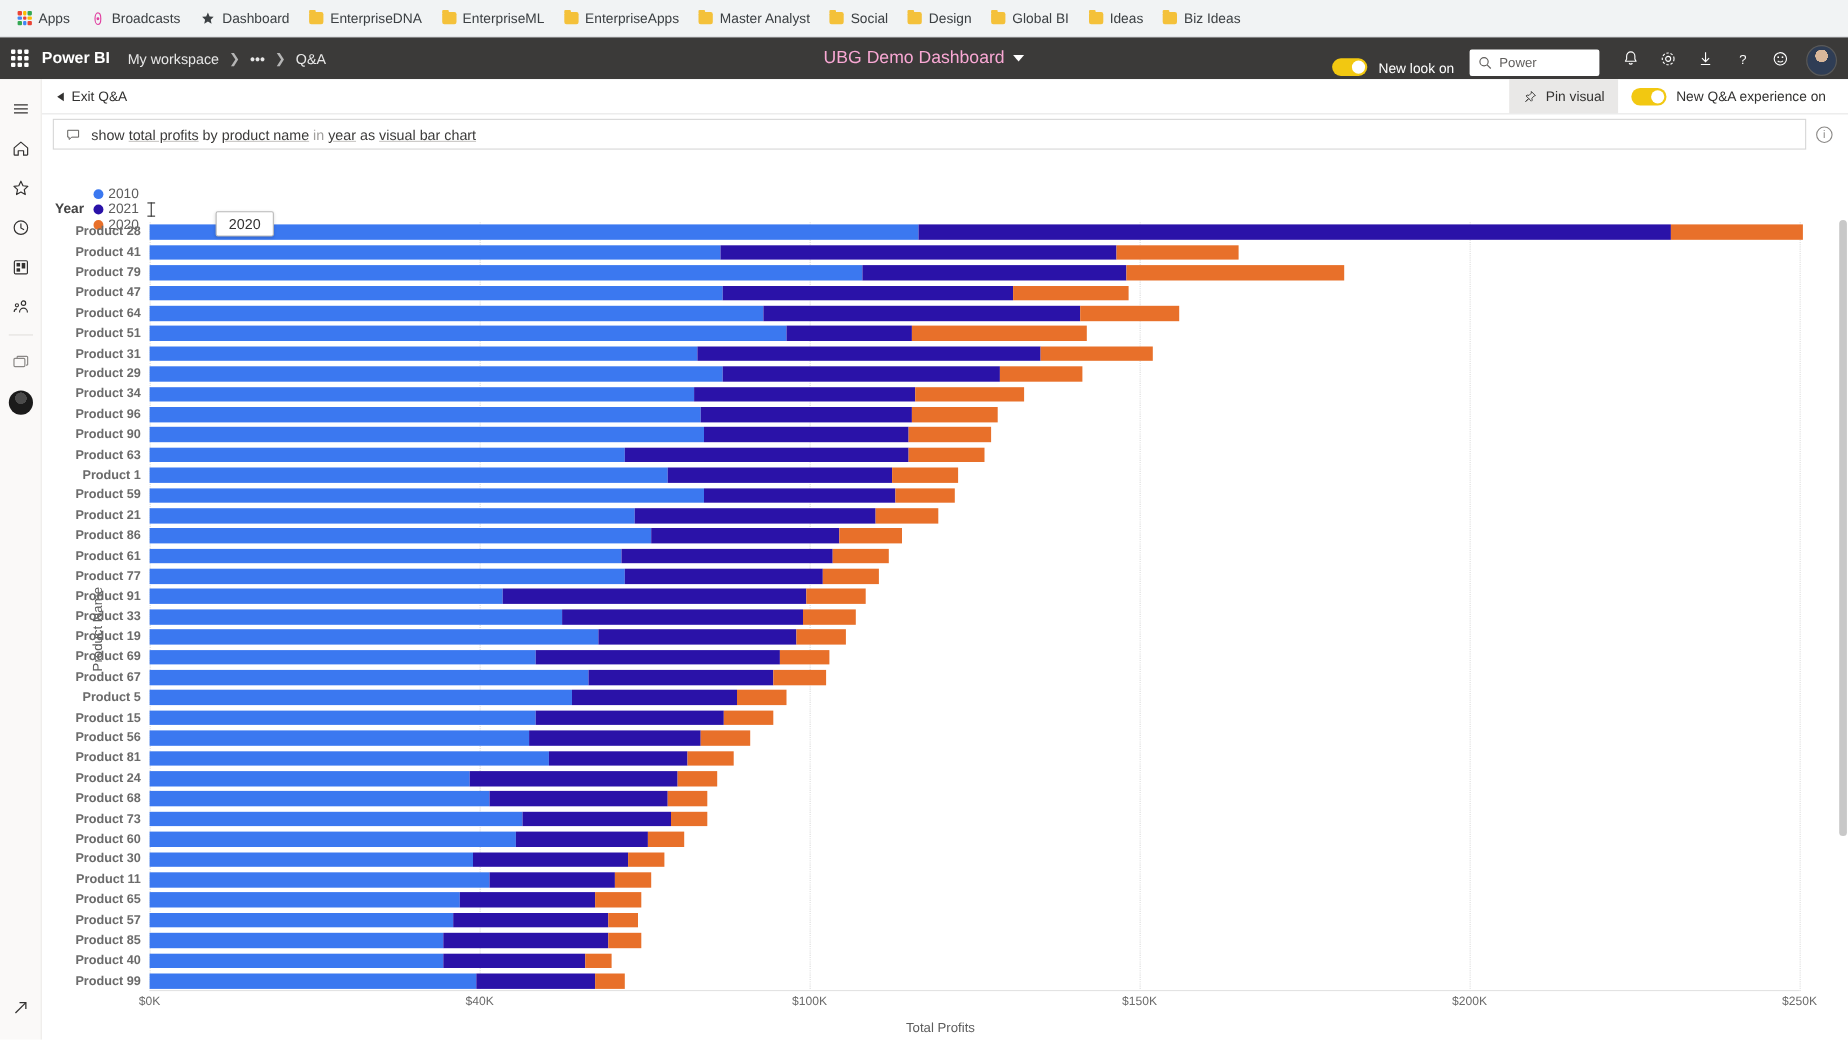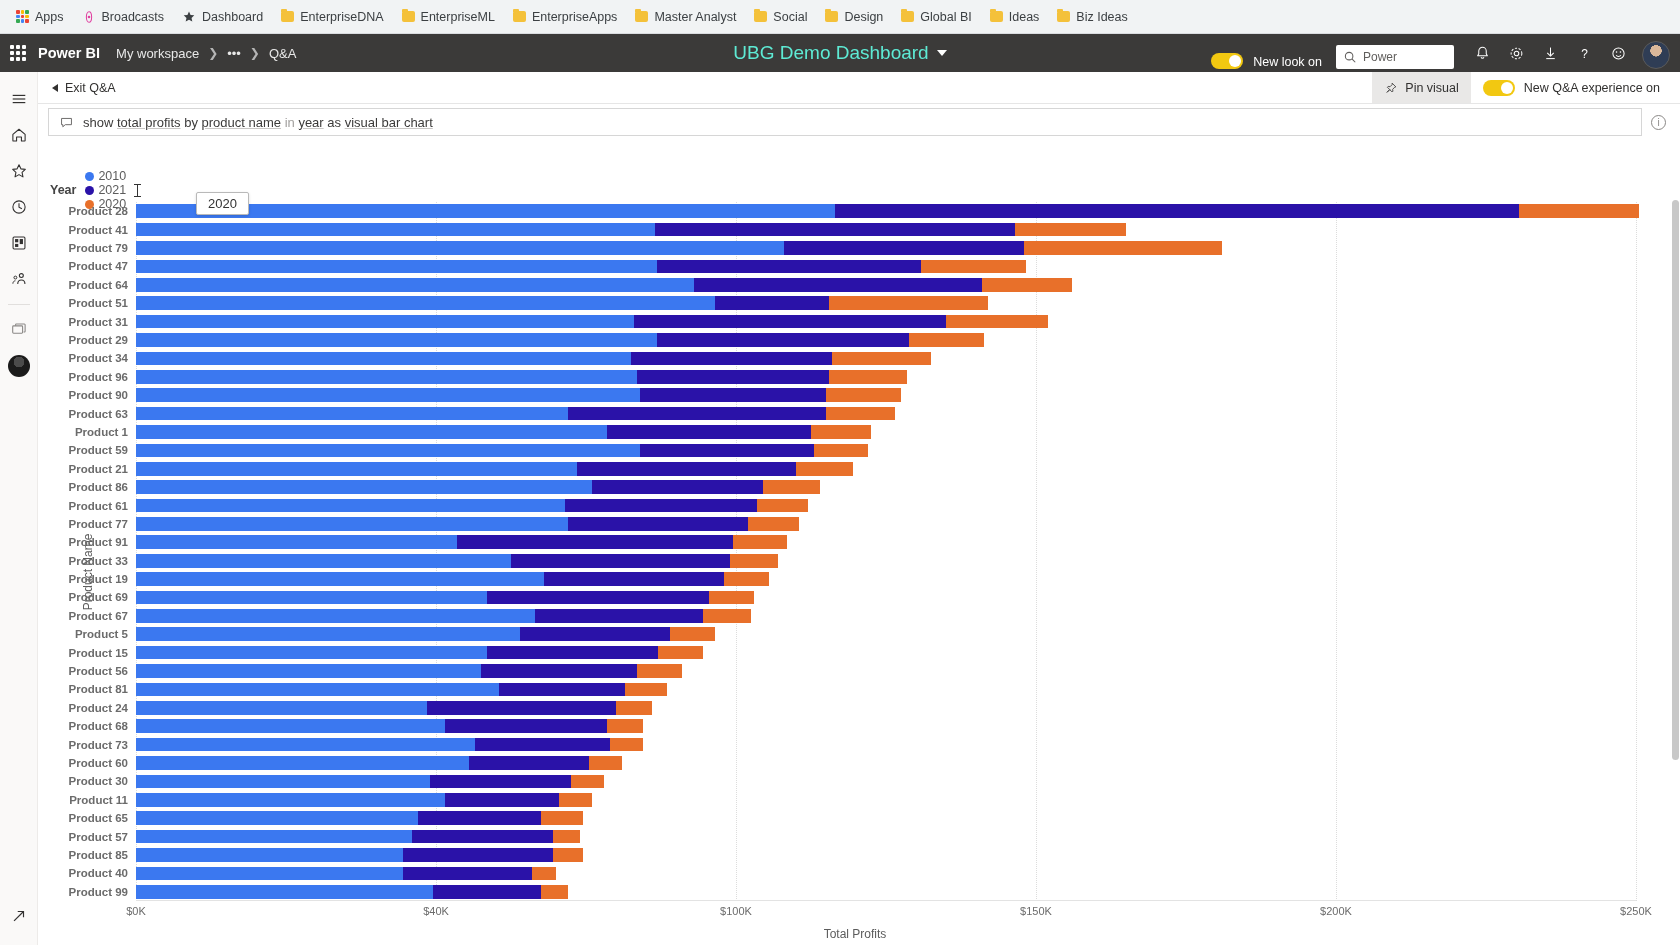--- a/index.html
+++ b/index.html
@@ -58,21 +58,21 @@
   #pbi-brand { font-size: 14.5px; font-weight: bold; margin-right: 16px; cursor:pointer;}
   .crumb { font-size: 13px; color: #e8e8e8; cursor: pointer; }
   .crumb-sep { font-size: 12px; color: #b5b5b5; margin: 0 9px; }
   #report-title-wrap {
     position: absolute; left: 0; right: 0; top: 0; bottom: 0;
     display: flex; align-items: center; justify-content: center;
     pointer-events: none;
   }
   #report-title-btn {
     display: flex; align-items: center; gap: 8px;
-    font-size: 19px; color: #5eead4; pointer-events: auto; cursor: pointer;
+    font-size: 16px; color: #f9a8d4; pointer-events: auto; cursor: pointer;
   }
   .chev-d {
     width: 0; height: 0; border-left: 5px solid transparent;
     border-right: 5px solid transparent; border-top: 6px solid #fff;
   }
   #pbi-right {
     margin-left: auto; display: flex; align-items: flex-end; gap: 2px;
     position: relative; z-index: 3;
   }
   .toggle-pill {

